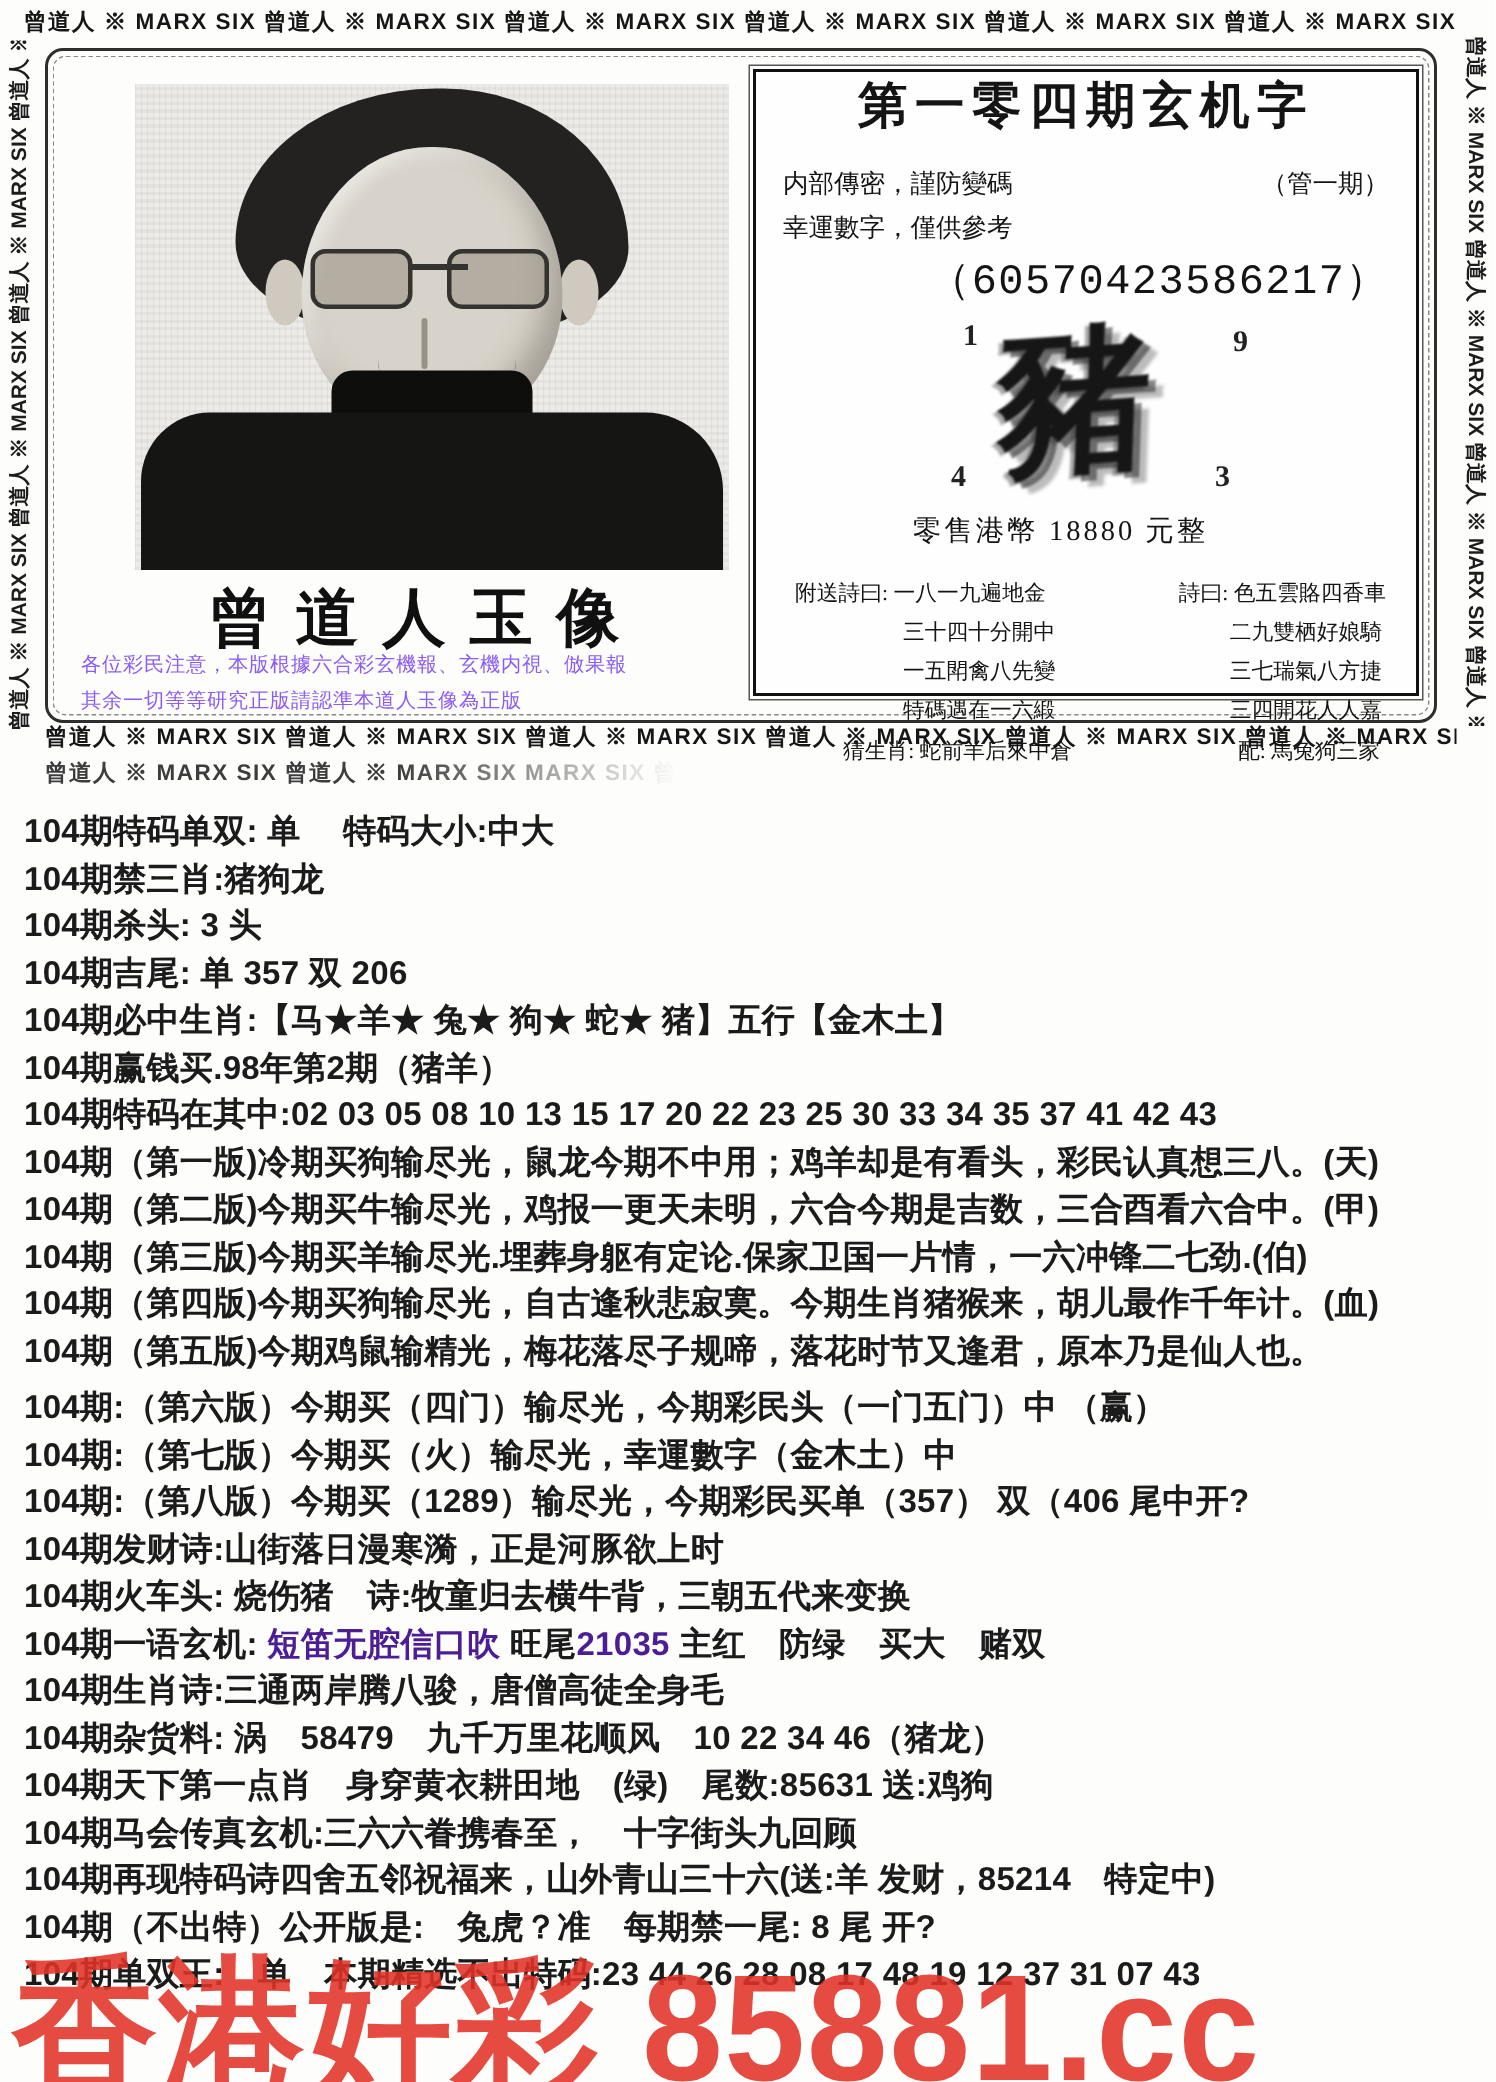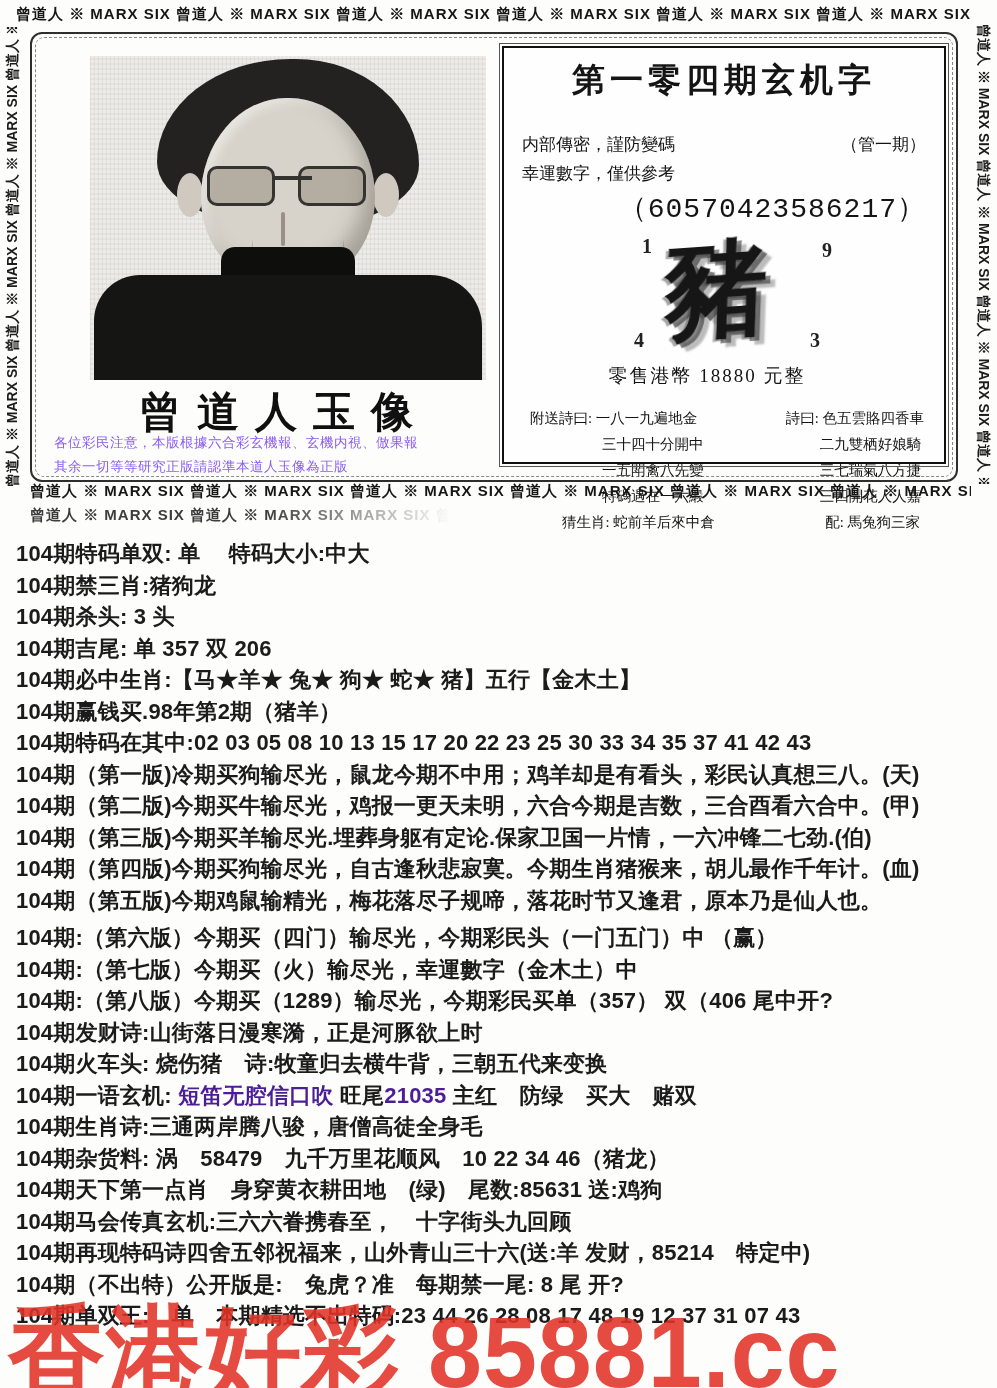--- a/index.html
+++ b/index.html
@@ -50,24 +50,24 @@
   #caption{position:absolute;left:26px;top:350px;width:452px;text-align:center;
            font-family:"Liberation Serif",serif;font-weight:bold;font-size:42px;
            letter-spacing:16px;color:#101010;white-space:nowrap;}
   .note{position:absolute;left:22px;width:470px;font-size:13.5px;color:#8b5cf6;
         letter-spacing:0.5px;white-space:nowrap;}
   #note1{top:400px;} #note2{top:424px;}
 
   
   #mbox{position:absolute;left:470px;top:12px;width:444px;height:418px;
         border:2px solid #101010;outline:1px solid #555;outline-offset:2px;
-        background:#fefefe;padding:10px 18px;box-sizing:border-box;
+        background:#fefefe;padding:0 18px;box-sizing:border-box;
         font-family:"Liberation Serif",serif;color:#141414;}
   #mbox-title{text-align:center;font-size:33px;font-weight:bold;letter-spacing:5px;white-space:nowrap;}
-  .mrow{display:flex;justify-content:space-between;font-size:17px;margin-top:30px;}
+  .mrow{display:flex;justify-content:space-between;font-size:17px;margin-top:18px;}
   .mline{font-size:17px;margin-top:6px;}
   #serial{text-align:right;font-size:28px;letter-spacing:1px;margin-top:4px;font-family:Liberation Mono, monospace;}
   #blot{position:relative;height:132px;margin-top:2px;}
   #blot-char{position:absolute;left:142px;top:-8px;font-size:104px;font-weight:bold;color:#161616;
              transform:rotate(-4deg) skewX(-6deg);filter:blur(0.6px);
              text-shadow:5px 4px 0 rgba(40,40,40,0.55), 10px 8px 2px rgba(90,90,90,0.4), -3px 2px 1px rgba(60,60,60,0.45);}
   .bnum{position:absolute;font-size:20px;font-weight:bold;color:#222;}
   #bn1{left:120px;top:6px;} #bn9{left:300px;top:10px;} #bn4{left:112px;top:100px;} #bn3{left:288px;top:100px;}
   #price{text-align:center;font-size:19px;letter-spacing:2px;padding-right:34px;margin-top:2px;}
   #poems{display:flex;justify-content:space-between;margin-top:16px;font-size:14.5px;line-height:1.8;}

